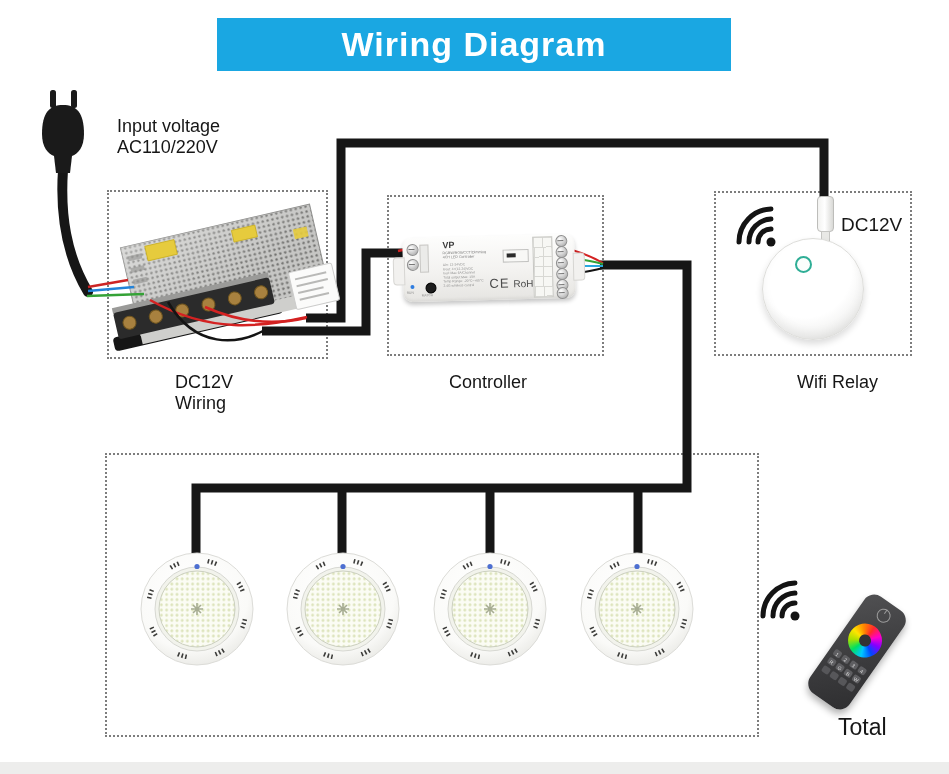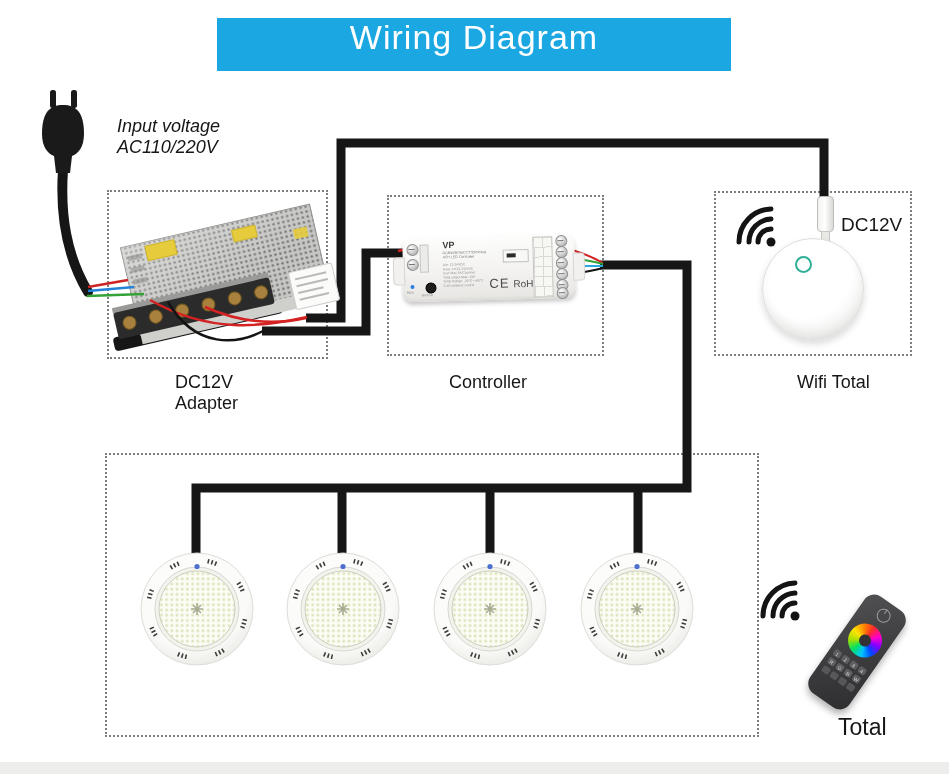--- a/index.html
+++ b/index.html
@@ -5,34 +5,34 @@
   html,body{margin:0;padding:0;}
   body{
     width:949px;height:774px;position:relative;background:#ffffff;overflow:hidden;
     font-family:"Liberation Sans", sans-serif;color:#1a1a1a;
   }
   .abs{position:absolute;}
 
   
   .banner{
     left:217px;top:18px;width:514px;height:53px;
-    display:flex;justify-content:center;
-    background:#1aa7e2;color:#fff;font-size:34px;font-weight:400;letter-spacing:1px;
+    display:flex;align-items:center;justify-content:center;
+    background:#1aa7e2;color:#fff;font-size:34px;font-weight:700;letter-spacing:1px;
   }
 
   
   .dashed{border:2px dotted #7d7d7d;background:transparent;}
   .box-adapter{left:107px;top:190px;width:217px;height:165px;}
   .box-controller{left:387px;top:195px;width:213px;height:157px;}
   .box-relay{left:714px;top:191px;width:194px;height:161px;}
   .box-lights{left:105px;top:453px;width:650px;height:280px;}
 
   
   .lbl{font-size:18px;line-height:21px;color:#161616;}
-  .lbl-input{left:117px;top:116px;font-style:italic;}
+  .lbl-input{left:117px;top:116px;}
   .lbl-adapter{left:175px;top:372px;}
   .lbl-controller{left:449px;top:372px;}
   .lbl-relay{left:797px;top:372px;}
   .lbl-dc12v{left:841px;top:214px;font-size:19px;}
   .lbl-remote{left:838px;top:717px;font-size:23px;}
 
   
   .layer{left:0;top:0;pointer-events:none;}
 
   
@@ -201,24 +201,24 @@
 <div class="abs banner" style="background: rgb(26, 167, 226); color: rgb(255, 255, 255);">
   <span>Wiring Diagram</span>
 </div>
 
 <div class="abs lbl lbl-input">
   <div>Input voltage</div>
   <div>AC110/220V</div>
 </div>
 <div class="abs lbl lbl-adapter">
   <div>DC12V</div>
-  <div>Adapter</div>
+  <div>Wiring</div>
 </div>
 <div class="abs lbl lbl-controller">Controller</div>
-<div class="abs lbl lbl-relay">Wifi Total</div>
+<div class="abs lbl lbl-relay">Wifi Relay</div>
 <div class="abs lbl lbl-dc12v">DC12V</div>
 <div class="abs lbl lbl-remote">Total</div>
 
 <div class="abs ctrl">
   <div class="tab l"></div>
   <div class="tab r"></div>
   <div class="screw" style="left:4px;top:6px;"></div>
   <div class="screw" style="left:4px;top:21px;"></div>
   <div class="ctrl-strip"></div>
   <div class="ctrl-model">VP</div>

